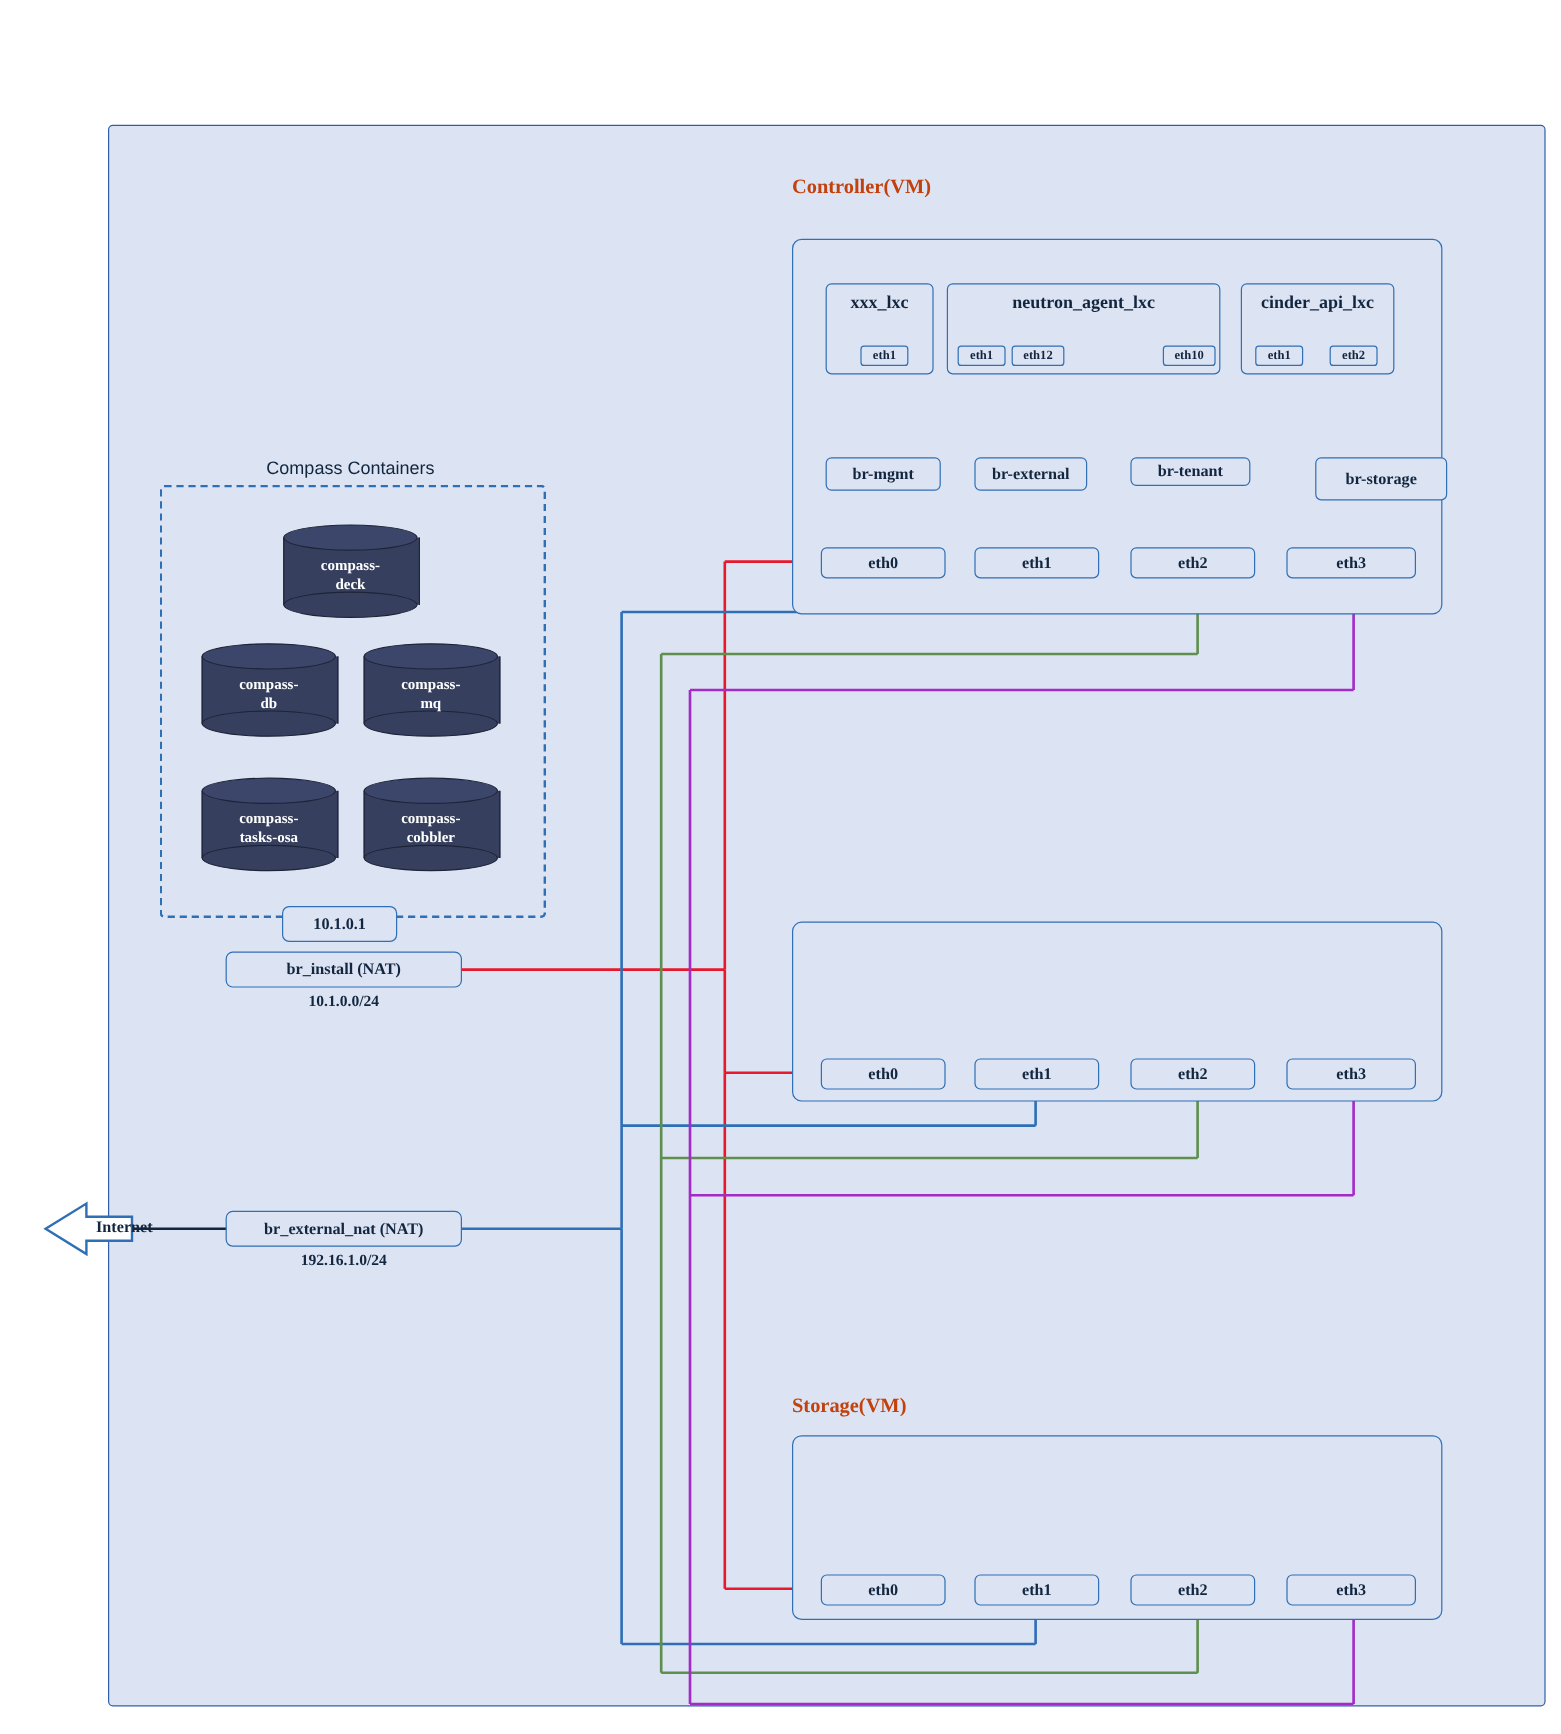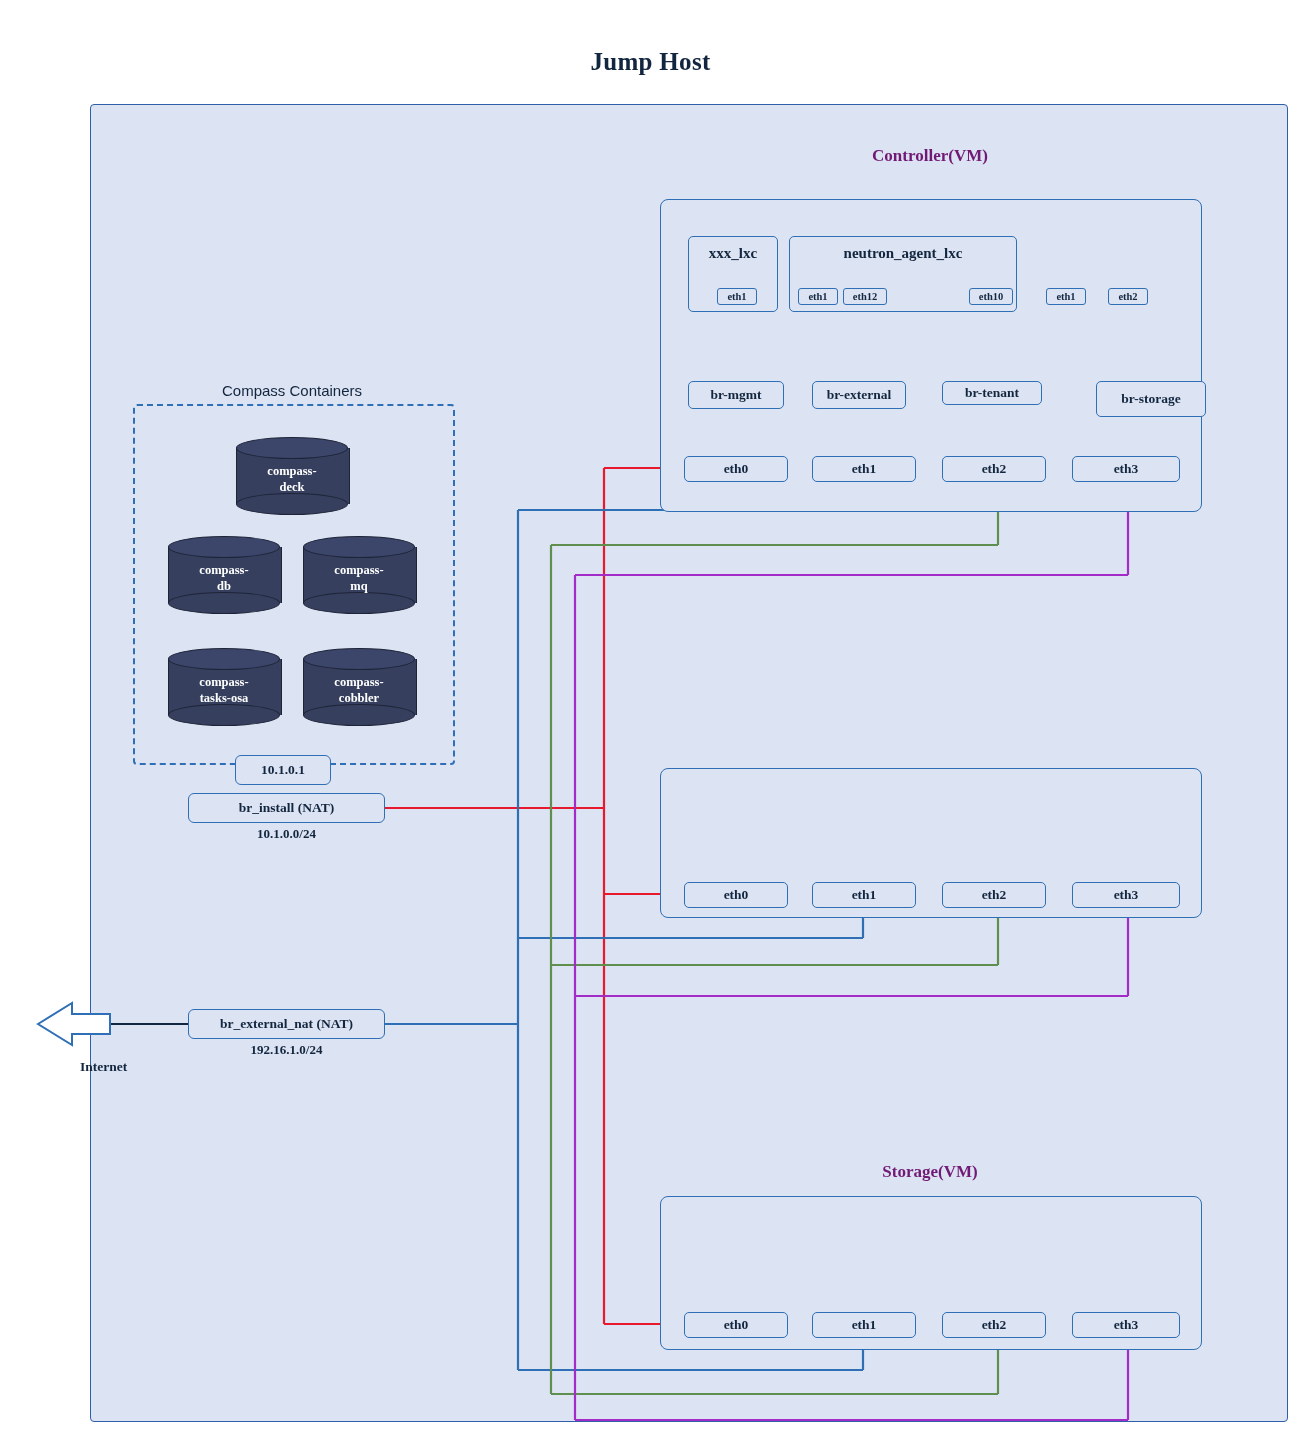--- a/index.html
+++ b/index.html
@@ -52,22 +52,21 @@
   .vm-box {
     position: absolute;
     border: 1.5px solid #2f6fb5;
     border-radius: 8px;
     background: #dce3f2;
   }
   .vm-title {
     position: absolute;
     font-size: 17px;
     font-weight: bold;
-    color: #701a75;
-    text-align: center;
+    color: #c2410c;
   }
 
   .node {
     position: absolute;
     box-sizing: border-box;
     border: 1.3px solid #2f6fb5;
     border-radius: 5px;
     background: #dce3f2;
     color: #12263f;
     font-size: 13.5px;
@@ -193,29 +192,27 @@
     font-size: 13px;
     font-weight: bold;
     color: #12263f;
     text-align: center;
   }
   .internet-label {
     position: absolute;
     font-size: 13.5px;
     font-weight: bold;
     color: #12263f;
-    margin-top: 44px;
   }
 </style>
 </head>
 <body>
 
 <div id="canvas">
 
-  <div class="page-title">Jump Host</div>
 
   <div class="jump-host"></div>
 
   <svg id="wires" viewBox="0 0 1301 1445">
     <g fill="none" stroke-width="2.2">
 
       <path d="M738 312 L738 348" stroke="#e8192c"></path>
       <path d="M818 312 L818 348" stroke="#e8192c"></path>
       <path d="M1066 312 L1066 348" stroke="#e8192c"></path>
       <path d="M733 348 L1066 348" stroke="#e8192c"></path>
@@ -281,20 +278,23 @@
   </div>
   <div class="eth-small" style="left:717px; top:288px; width:40px;">eth1</div>
 
   <div class="lxc-box" style="left:789px; top:236px; width:228px; height:76px;">
     <div class="lxc-title">neutron_agent_lxc</div>
   </div>
   <div class="eth-small" style="left:798px; top:288px; width:40px;">eth1</div>
   <div class="eth-small" style="left:843px; top:288px; width:44px;">eth12</div>
   <div class="eth-small" style="left:969px; top:288px; width:44px;">eth10</div>
 
+  <div class="lxc-box" style="left:1034px; top:236px; width:128px; height:76px;">
+    <div class="lxc-title">cinder_api_lxc</div>
+  </div>
   <div class="eth-small" style="left:1046px; top:288px; width:40px;">eth1</div>
   <div class="eth-small" style="left:1108px; top:288px; width:40px;">eth2</div>
 
   <div class="node" style="left:688px; top:381px; width:96px; height:28px;">br-mgmt</div>
   <div class="node" style="left:812px; top:381px; width:94px; height:28px;">br-external</div>
   <div class="node" style="left:942px; top:381px; width:100px; height:24px;">br-tenant</div>
   <div class="node" style="left:1096px; top:381px; width:110px; height:36px;">br-storage</div>
 
   <div class="node" style="left:684px; top:456px; width:104px; height:26px;">eth0</div>
   <div class="node" style="left:812px; top:456px; width:104px; height:26px;">eth1</div>

